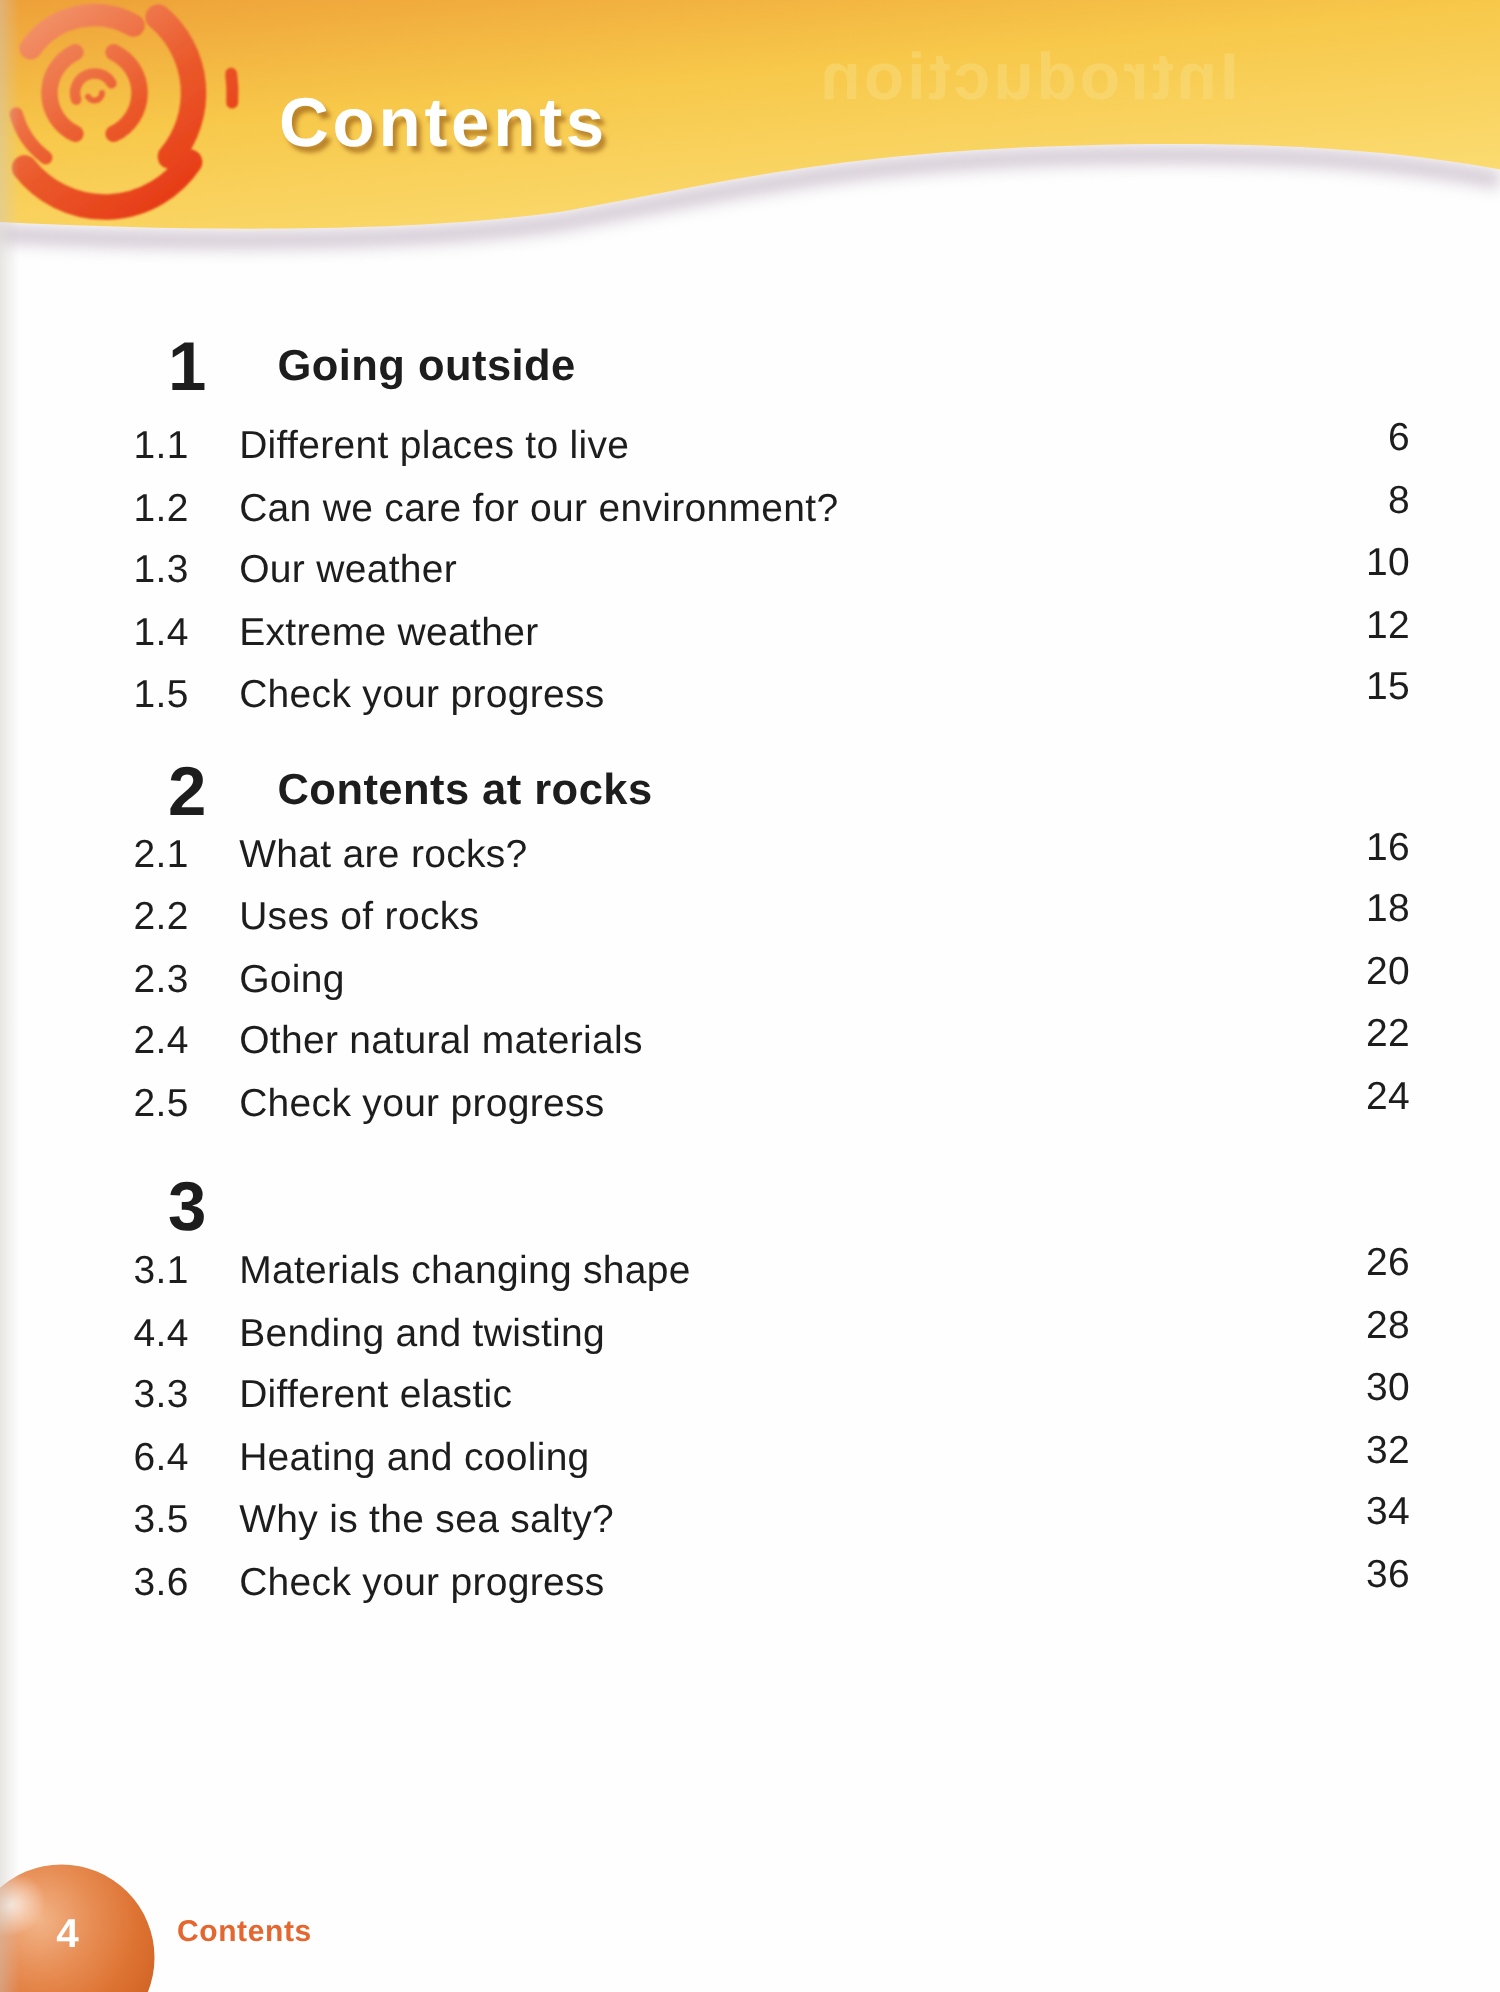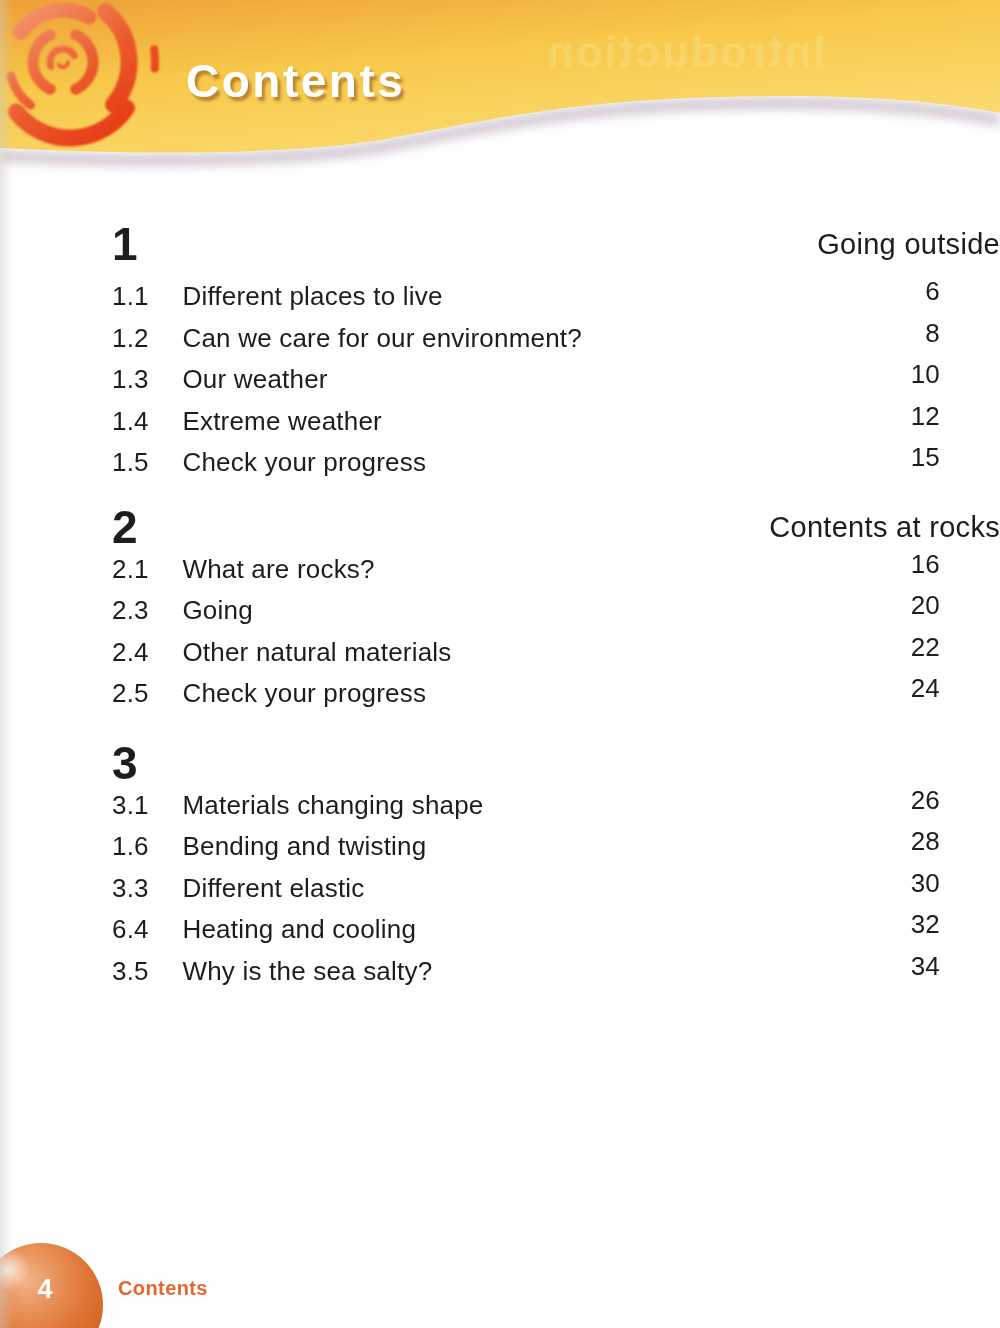--- a/index.html
+++ b/index.html
@@ -22,24 +22,24 @@
 
   
   .toc{position:absolute;top:222px;left:0;right:0;z-index:1;}
   .chapter{margin:0;}
   .chapter:nth-child(1){margin-bottom:21px;}
   .chapter:nth-child(1) .entries{margin-top:10px;}
   .chapter:nth-child(2){margin-bottom:26px;}
   .ch-head{position:relative;height:44px;}
   .ch-num{position:absolute;left:112px;top:0;font-size:46px;font-weight:bold;
         line-height:44px;letter-spacing:-1px;}
-  .ch-title{margin:0 0 0 185px;font-size:29px;font-weight:normal;line-height:44px;
-        letter-spacing:.3px;text-align:right;}
+  .ch-title{margin:0 0 0 185px;font-size:29px;font-weight:bold;line-height:44px;
+        letter-spacing:.3px;}
   .entries{list-style:none;margin:0;padding:0;}
-  .entry{position:relative;padding-left:112px;line-height:41.5px;font-size:26px;
+  .entry{position:relative;padding-left:89px;line-height:41.5px;font-size:26px;
         letter-spacing:.2px;}
   .e-num{display:inline-block;width:63px;}
   .e-page{position:absolute;right:60px;top:0;width:90px;text-align:right;
         transform:translateY(-5px);}
 
   
   .sphere{position:absolute;left:-21px;top:1243px;width:124px;height:124px;
         border-radius:50%;z-index:2;
         background:radial-gradient(circle at 38% 30%,#f2b488 0%,#e89058 28%,#de7434 55%,#cb5e20 85%,#bc5418 100%);}
   .sphere::before{content:"";position:absolute;left:4px;top:6px;width:48px;height:42px;
@@ -143,20 +143,25 @@
       <span class="ch-num">2</span>
       <h2 class="ch-title">Contents at rocks</h2>
     </div>
     <ol class="entries">
   <li class="entry">
     <span class="e-num">2.1</span>
     <span class="e-title">What are rocks?</span>
     <span class="e-page">16</span>
   </li>
 
+  <li class="entry">
+    <span class="e-num">2.2</span>
+    <span class="e-title">Uses of rocks</span>
+    <span class="e-page">18</span>
+  </li>
 
   <li class="entry">
     <span class="e-num">2.3</span>
     <span class="e-title">Going</span>
     <span class="e-page">20</span>
   </li>
 
   <li class="entry">
     <span class="e-num">2.4</span>
     <span class="e-title">Other natural materials</span>
@@ -176,21 +181,21 @@
       <span class="ch-num">3</span>
     </div>
     <ol class="entries">
   <li class="entry">
     <span class="e-num">3.1</span>
     <span class="e-title">Materials changing shape</span>
     <span class="e-page">26</span>
   </li>
 
   <li class="entry">
-    <span class="e-num">1.6</span>
+    <span class="e-num">4.4</span>
     <span class="e-title">Bending and twisting</span>
     <span class="e-page">28</span>
   </li>
 
   <li class="entry">
     <span class="e-num">3.3</span>
     <span class="e-title">Different elastic</span>
     <span class="e-page">30</span>
   </li>
 
@@ -199,20 +204,25 @@
     <span class="e-title">Heating and cooling</span>
     <span class="e-page">32</span>
   </li>
 
   <li class="entry">
     <span class="e-num">3.5</span>
     <span class="e-title">Why is the sea salty?</span>
     <span class="e-page">34</span>
   </li>
 
+  <li class="entry">
+    <span class="e-num">3.6</span>
+    <span class="e-title">Check your progress</span>
+    <span class="e-page">36</span>
+  </li>
 </ol>
   </section>
 </main>
 
   <footer>
     <div class="sphere"></div>
     <div class="page-num">4</div>
     <div class="footer-label">Contents</div>
   </footer>
 

